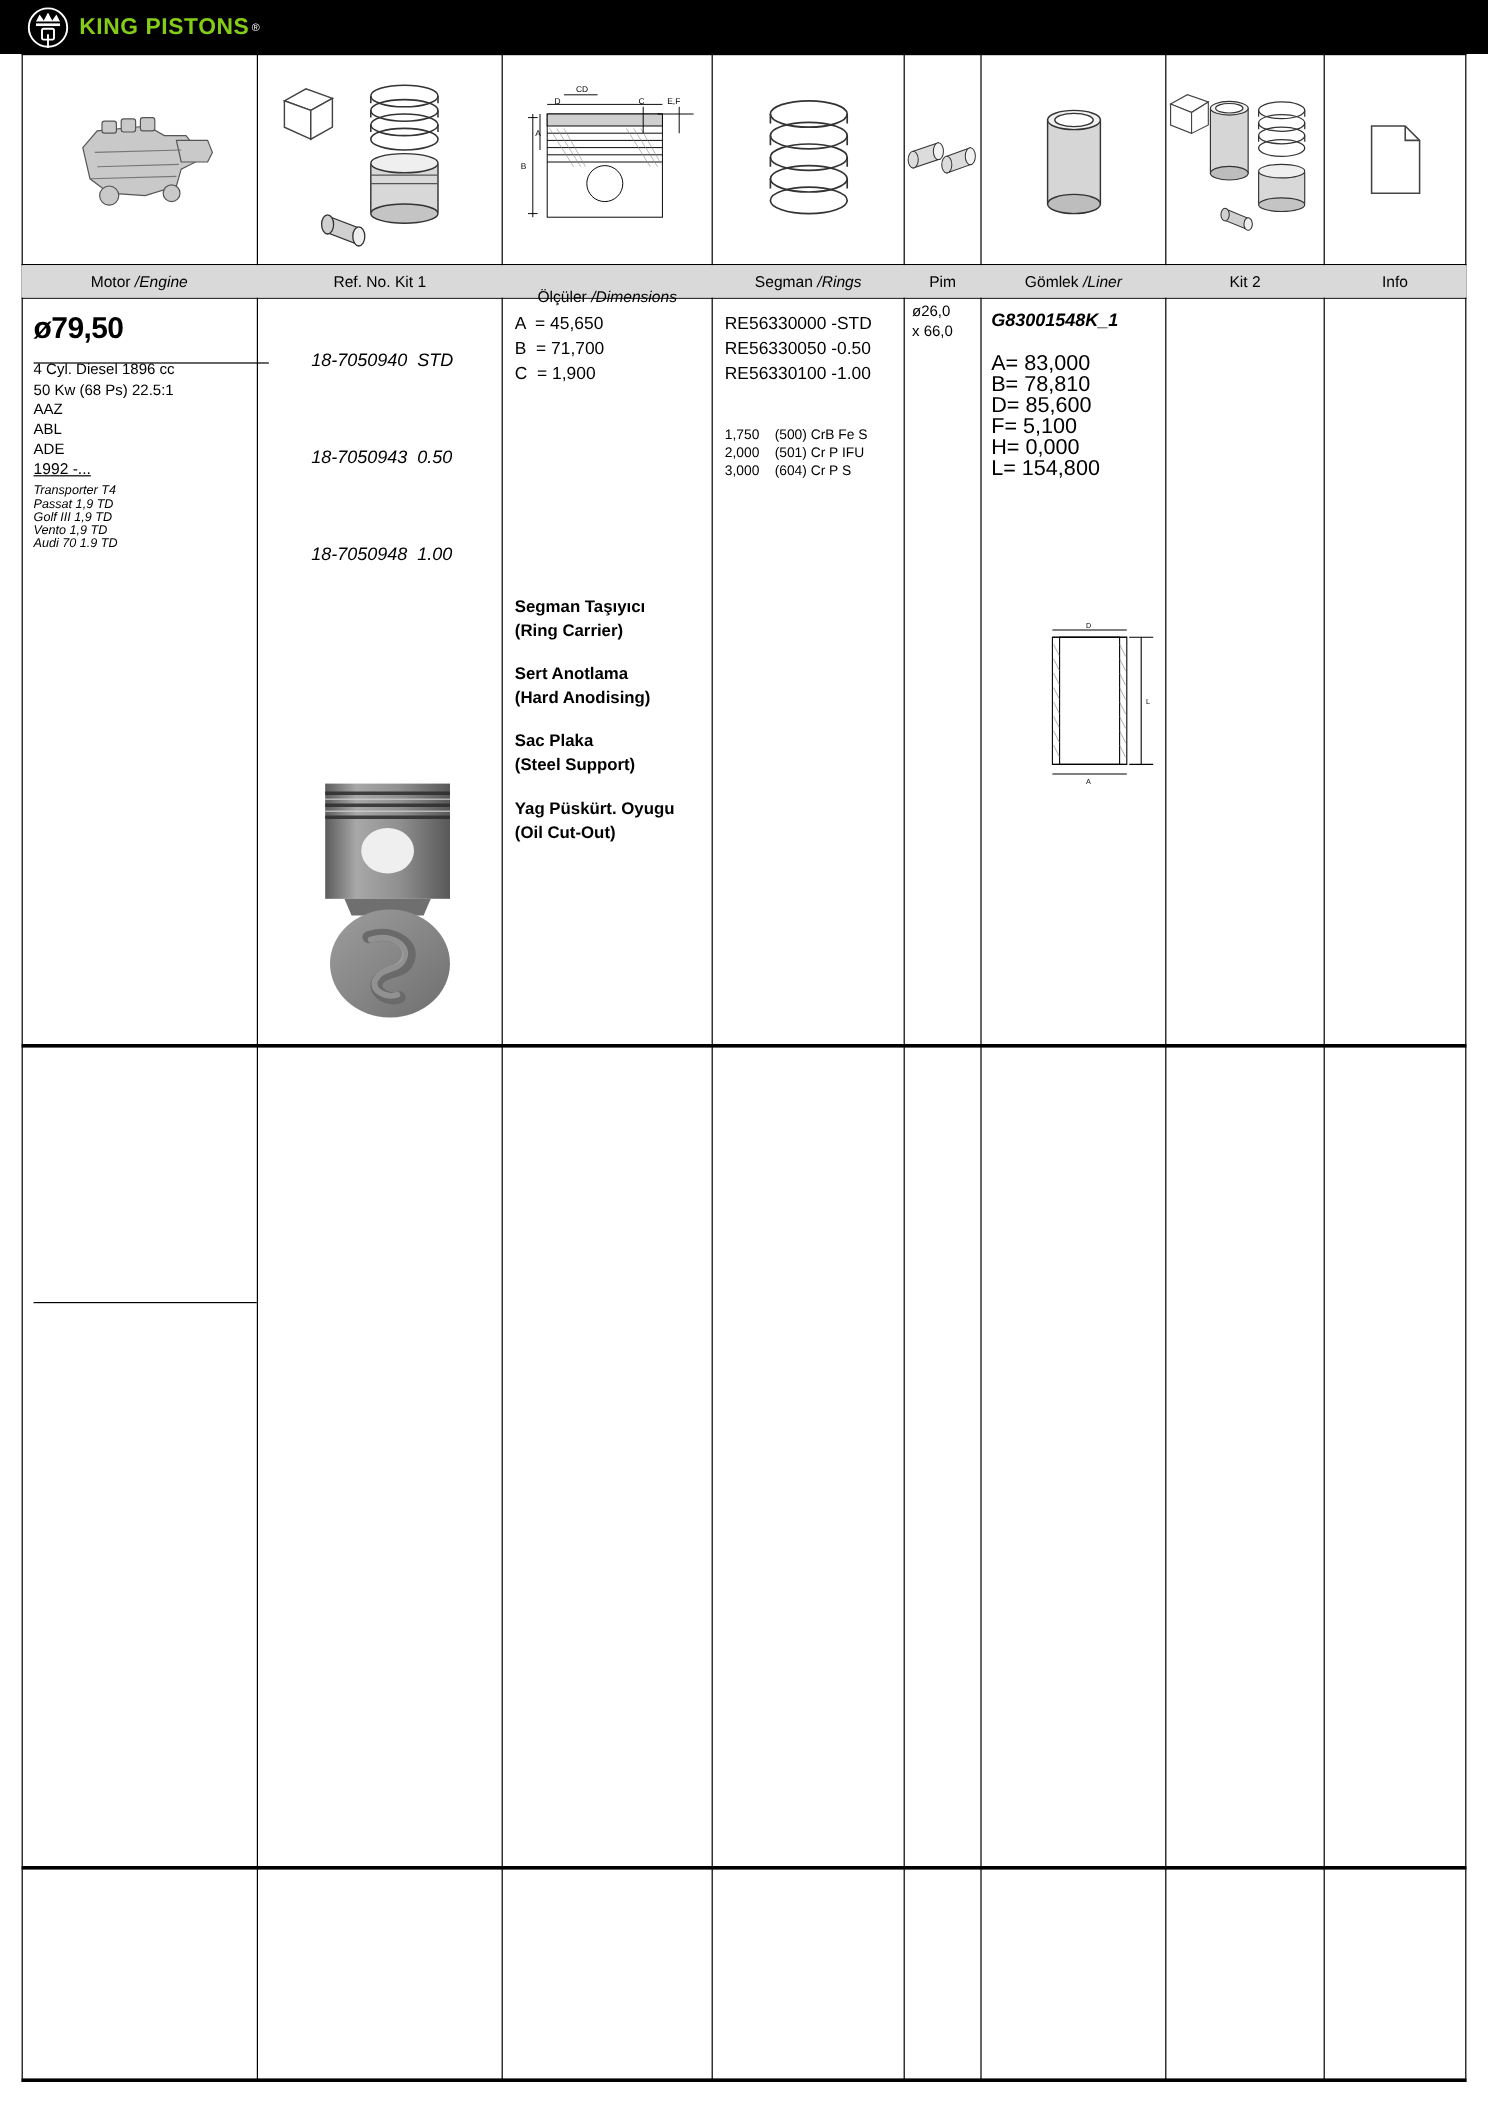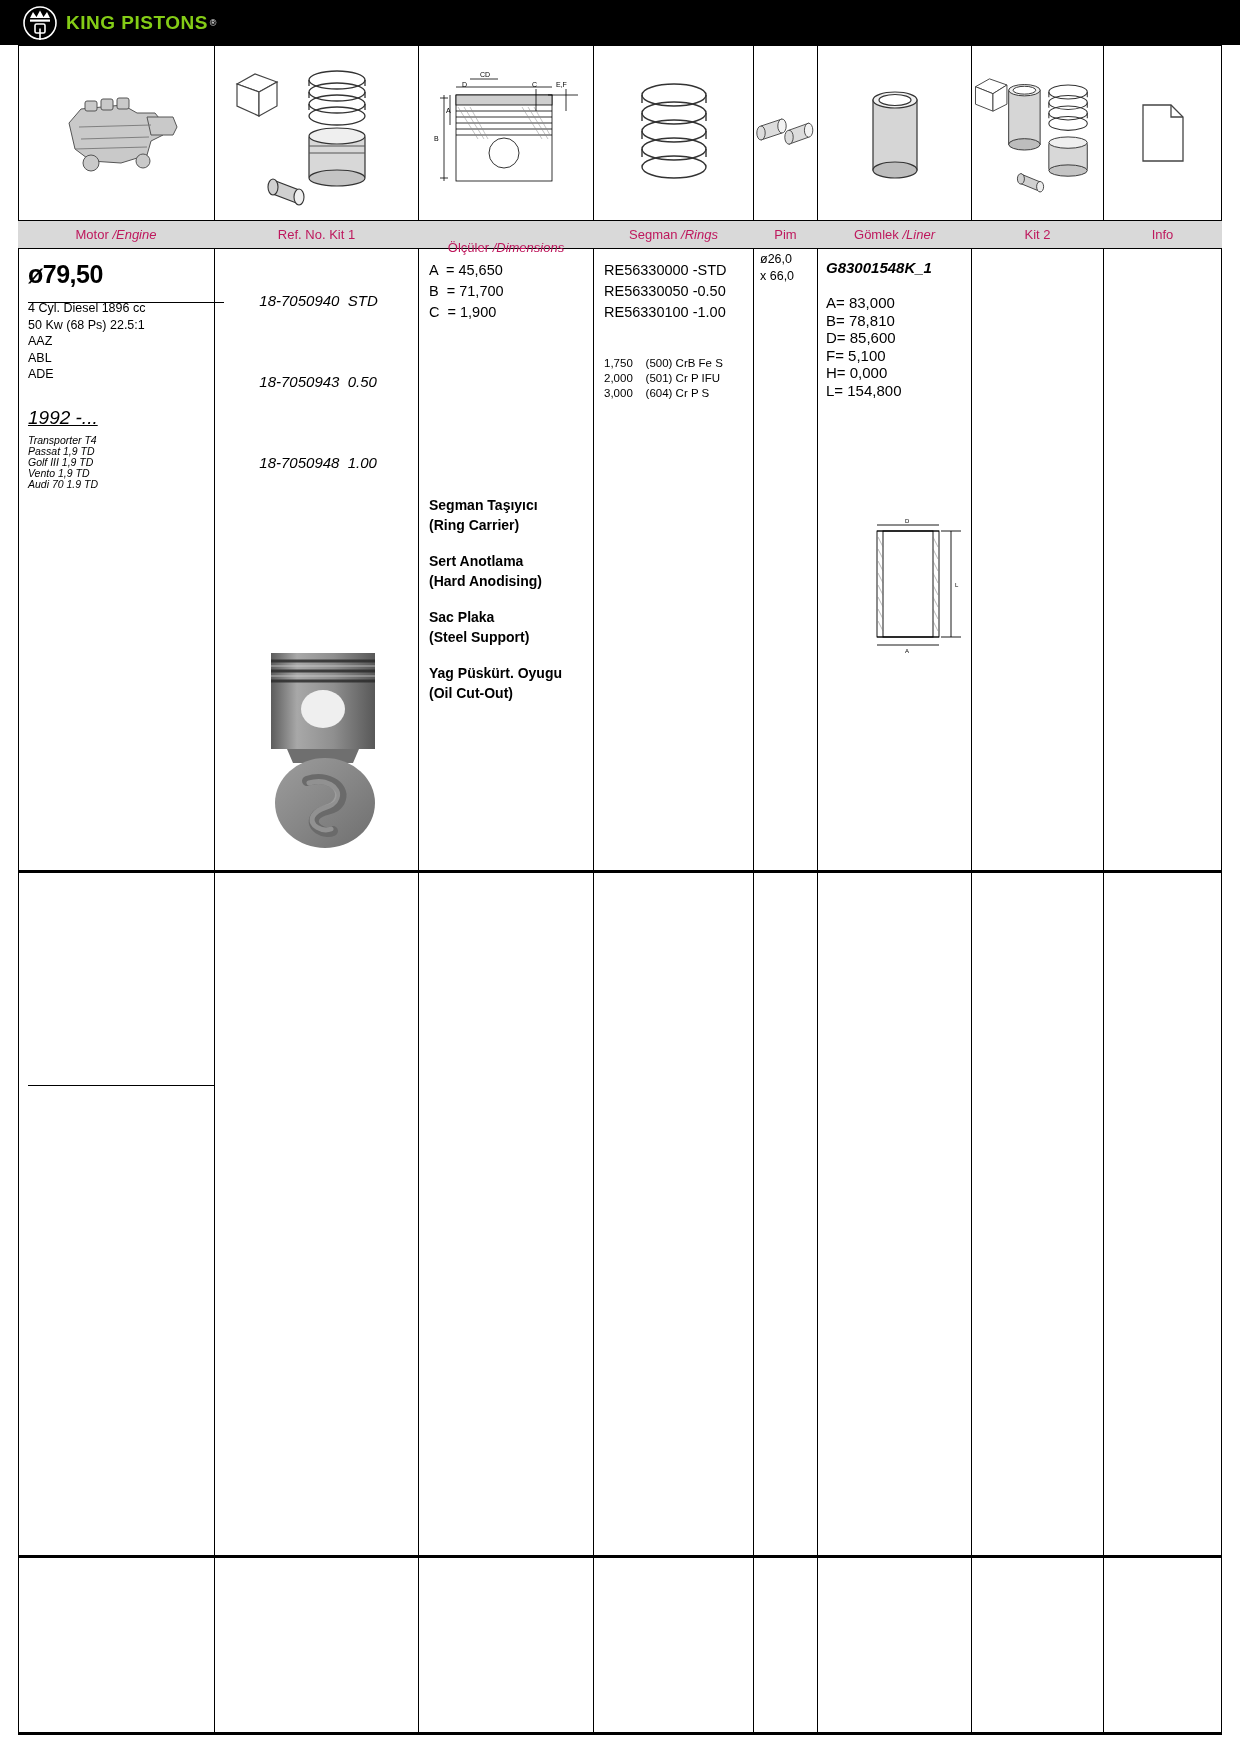--- a/index.html
+++ b/index.html
@@ -113,21 +113,21 @@
     height: 27px;
     background: #d9d9d9;
   }
   .head-cell {
     position: absolute;
     top: 0;
     height: 27px;
     line-height: 27px;
     text-align: center;
     font-size: 13px;
-    color: #be185d;
+    color: #000000;
   }
   .head-cell i {
     font-style: italic;
   }
 
   
   .cell {
     position: absolute;
     box-sizing: border-box;
     padding: 0;
@@ -136,24 +136,23 @@
   .engine-size {
     font-size: 25px;
     font-weight: bold;
     letter-spacing: -0.5px;
   }
   .engine-sub {
     font-size: 12.5px;
     line-height: 16.5px;
   }
   .engine-year {
-    font-size: 19px;
-    font-style: italic;
+    font-size: 13px;
     text-decoration: underline;
-    margin-top: 24px;
+    margin-top: 0;
   }
   .engine-apps {
     font-size: 10.5px;
     font-style: italic;
     line-height: 11px;
     margin-top: 6px;
   }
   .underline-short {
     position: absolute;
     left: 0;
@@ -193,21 +192,21 @@
     font-size: 12.5px;
     line-height: 17px;
   }
 
   .liner-code {
     font-size: 15px;
     font-style: italic;
     font-weight: bold;
   }
   .liner-dims {
-    font-size: 15px;
+    font-size: 18px;
     line-height: 17.5px;
   }
 
   svg { display: block; }
 </style>
 </head>
 <body>
 
 <div class="page">
 

